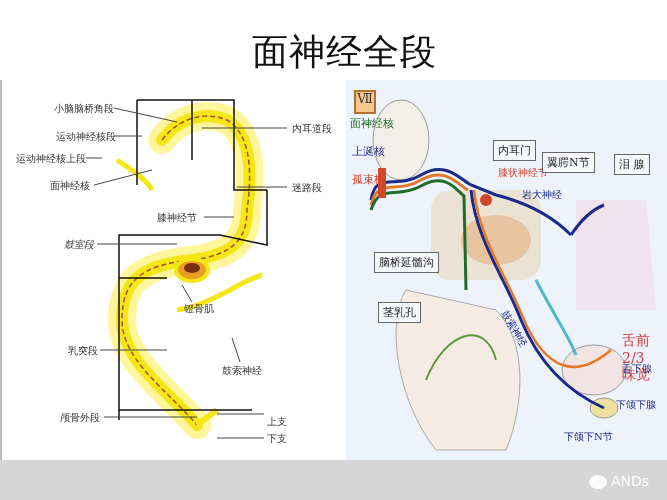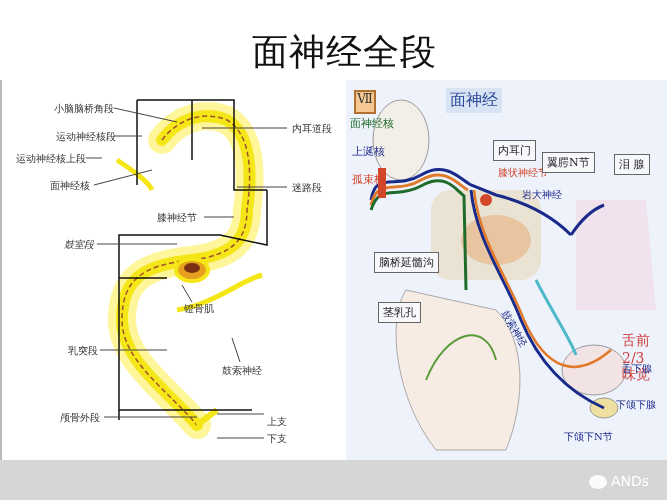--- a/index.html
+++ b/index.html
@@ -87,21 +87,20 @@
     <path d="M25 125 C32 96 50 115 75 100 C100 86 112 105 122 110" fill="none" stroke="#e07a2a" stroke-width="3"></path>
     <path d="M25 130 C34 102 50 120 75 106 C100 92 110 110 118 116 L120 210" fill="none" stroke="#1f6b2a" stroke-width="3"></path>
     <path d="M125 110 C130 160 160 200 175 240 C200 300 240 320 258 328" fill="none" stroke="#1a2a8a" stroke-width="3"></path>
     <path d="M128 110 C133 160 163 200 178 240 C200 290 230 300 265 270" fill="none" stroke="#e07a2a" stroke-width="2.5"></path>
     <path d="M225 155 C235 140 245 130 258 125" fill="none" stroke="#1a2a8a" stroke-width="3"></path>
     <path d="M190 200 C205 230 225 260 230 275" fill="none" stroke="#4fb8c8" stroke-width="3"></path>
     <circle cx="140" cy="120" r="6" fill="#d2462a"></circle>
     <rect x="32" y="88" width="8" height="30" fill="#d2462a"></rect>
   </svg>
   <div class="rlbl" style="left:8px;top:10px;width:18px;height:20px;background:#f4c890;border:2px solid #b07030;font-size:12px;text-align:center;color:#333;">Ⅶ</div>
-  <div class="rlbl box" style="left:100px;top:8px;font-size:16px;color:#2a4a9a;background:#d8e4f4;border:none;">面神经</div>
   <div class="rlbl" style="left:4px;top:36px;color:#1f6b2a;">面神经核</div>
   <div class="rlbl" style="left:6px;top:64px;color:#1a2a8a;">上涎核</div>
   <div class="rlbl" style="left:6px;top:92px;color:#d2462a;">孤束核</div>
   <div class="rlbl box" style="left:147px;top:60px;color:#222;">内耳门</div>
   <div class="rlbl" style="left:152px;top:86px;color:#d2462a;font-size:10px;">膝状神经节</div>
   <div class="rlbl" style="left:176px;top:108px;color:#1a2a8a;font-size:10px;">岩大神经</div>
   <div class="rlbl box" style="left:196px;top:72px;color:#222;">翼腭N节</div>
   <div class="rlbl box" style="left:268px;top:74px;color:#222;">泪 腺</div>
   <div class="rlbl box" style="left:28px;top:172px;color:#222;">脑桥延髓沟</div>
   <div class="rlbl box" style="left:32px;top:222px;color:#222;">茎乳孔</div>

